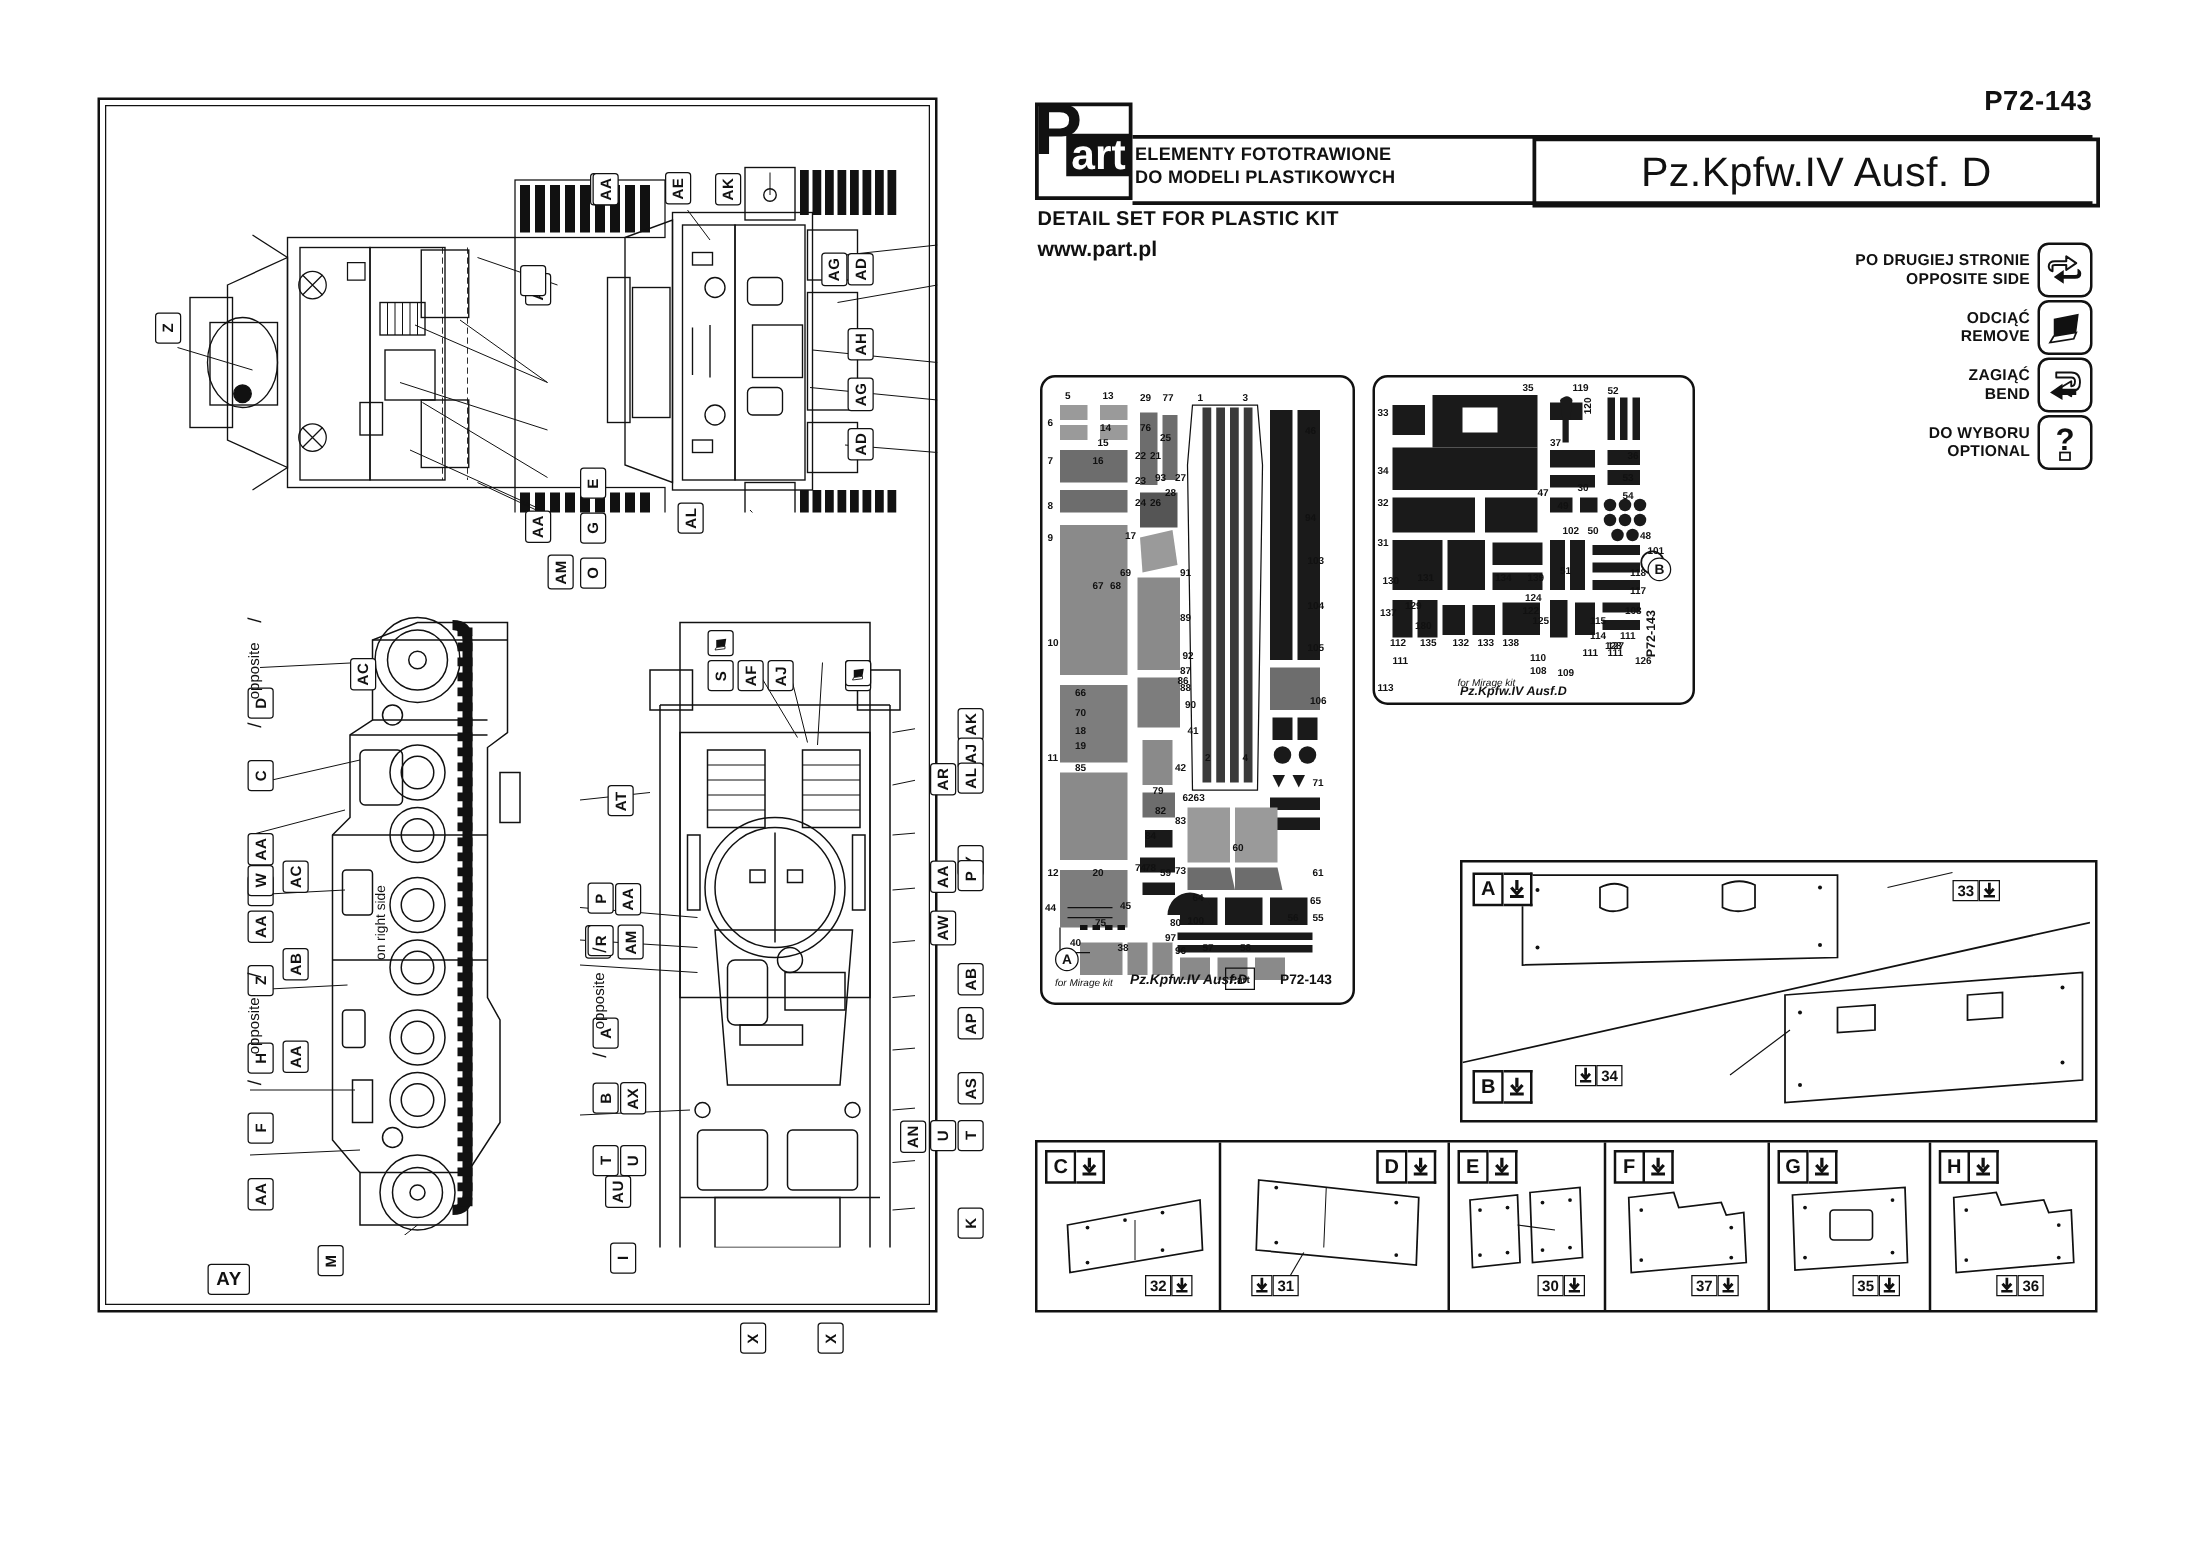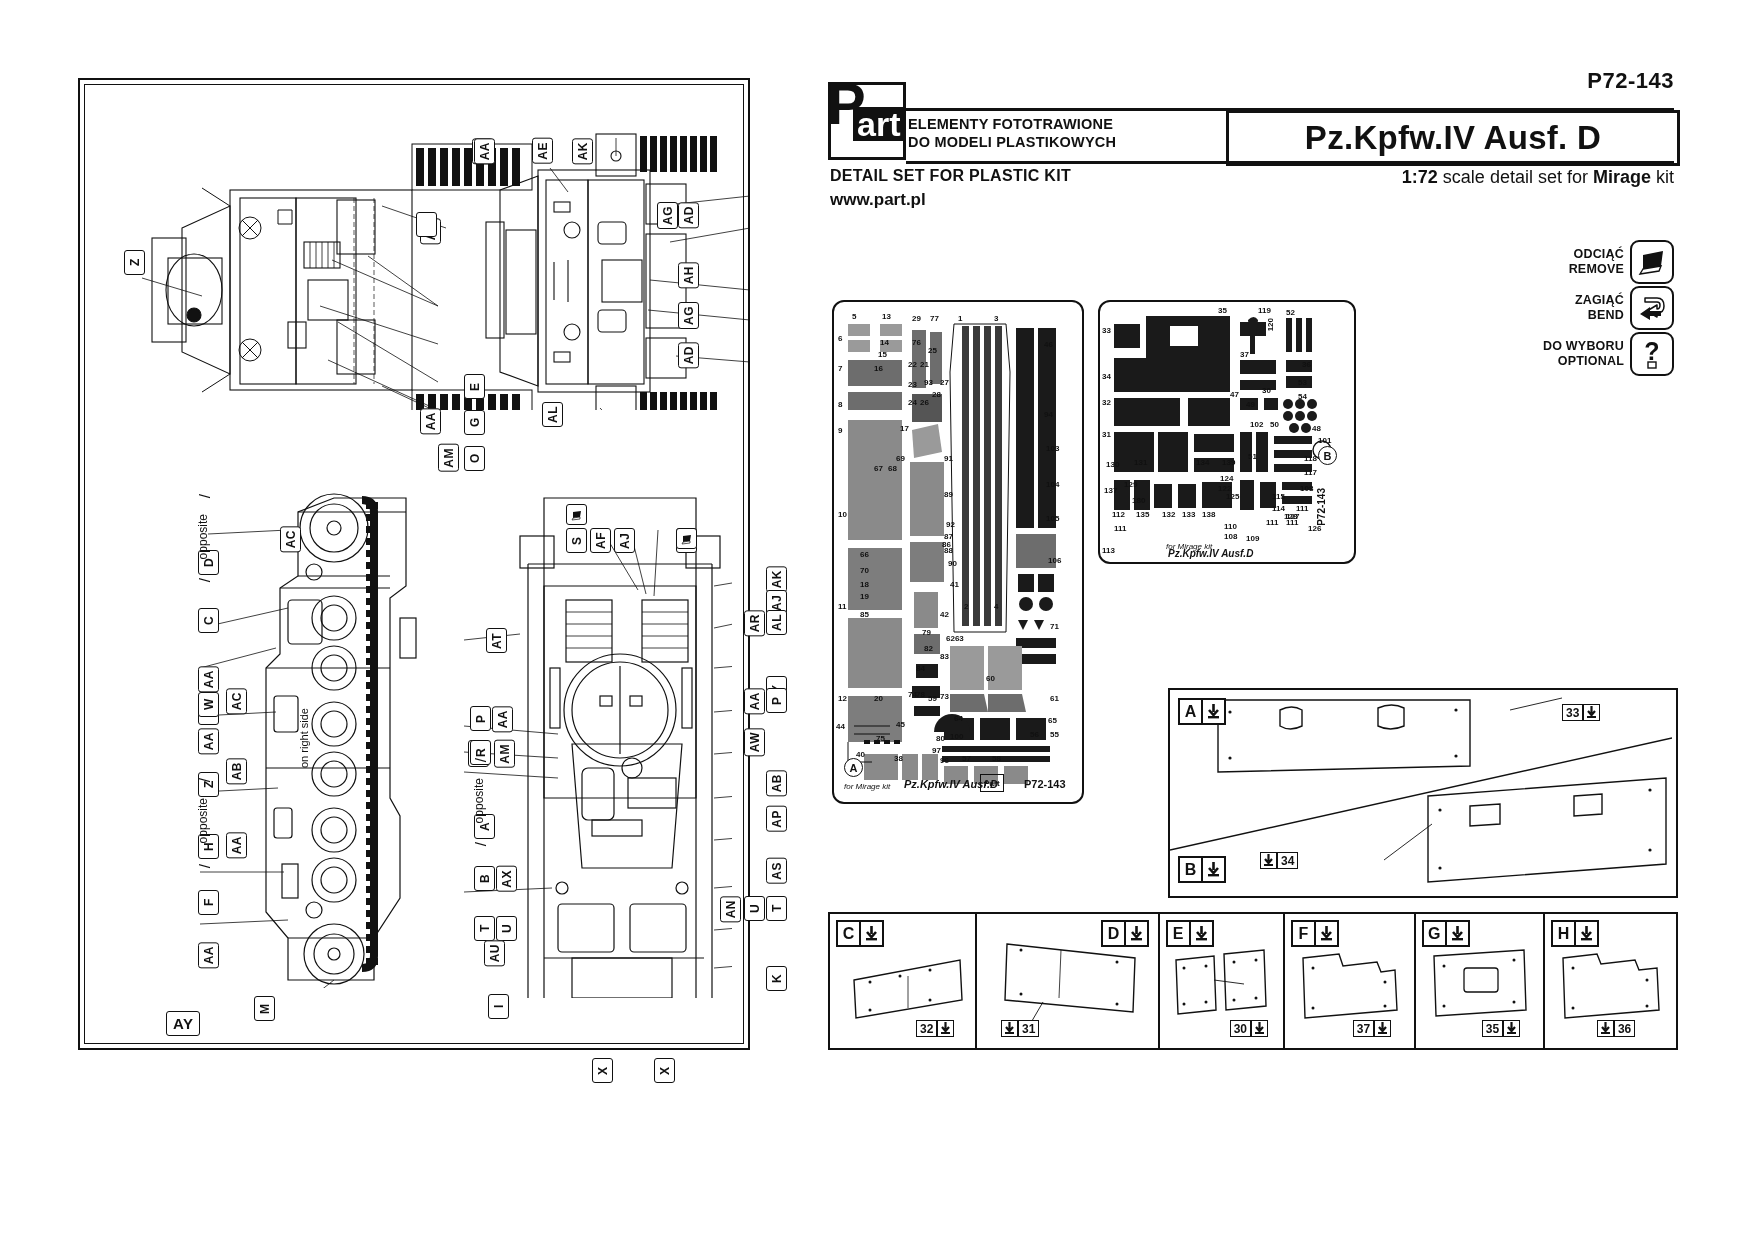--- a/index.html
+++ b/index.html
@@ -29,21 +29,21 @@
   .logo-p{position:absolute;left:-4px;top:-10px;font-size:58px;font-weight:bold;line-height:1;
           font-family:"Liberation Sans",sans-serif;}
   .logo-art{position:absolute;left:22px;top:22px;font-size:34px;font-weight:bold;line-height:1;
             background:#111;color:#fff;padding:0 4px;}
   .hdr-rule{position:absolute;background:#111;height:3px;}
   .pl-line{position:absolute;font-size:14.5px;font-weight:bold;line-height:1.18;letter-spacing:.2px;}
   .en-line{position:absolute;font-size:16px;font-weight:bold;letter-spacing:.3px;}
   .url{position:absolute;font-size:17px;font-weight:bold;}
   .partno{position:absolute;right:0;top:0;font-size:22px;font-weight:bold;letter-spacing:.5px;}
   .titlebox{position:absolute;border:3px solid #111;display:flex;align-items:center;justify-content:center;}
-  .titlebox span{font-size:33px;font-weight:bold;letter-spacing:.3px;}
+  .titlebox span{font-size:33px;font-weight:normal;letter-spacing:.3px;}
   .scaleline{position:absolute;font-size:18px;text-align:right;right:0;}
   .scaleline b{font-weight:bold;}
 
   
   .legend{position:absolute;right:0;display:flex;align-items:center;justify-content:flex-end;gap:6px;}
   .legend .lbl{font-size:12.5px;font-weight:bold;text-align:right;line-height:1.18;letter-spacing:.2px;}
   .legend .ico{width:40px;height:40px;border:2.5px solid #111;border-radius:9px;background:#fff;
        display:flex;align-items:center;justify-content:center;flex:0 0 auto;}
 
   
@@ -472,27 +472,33 @@
 
     <div class="pl-line" style="left:80px;top:48px">ELEMENTY FOTOTRAWIONE</div>
     <div class="pl-line" style="left:80px;top:66px">DO MODELI PLASTIKOWYCH</div>
     <div class="en-line" style="left:2px;top:99px">DETAIL SET FOR PLASTIC KIT</div>
     <div class="url" style="left:2px;top:122px">www.part.pl</div>
 
     <div class="titlebox" style="left:398px;top:42px;width:448px;height:50px">
       <span>Pz.Kpfw.IV Ausf. D</span>
     </div>
 
-    <div class="scaleline" style="top:99px;width:448px;right:0">
-      <b>1:72</b>
-      <span>scale detail set for</span>
-      <b>Mirage</b>
-      <span>kit</span>
-    </div>
-
+
+    <div class="legend" style="top:126px;width:846px">
+      <div class="lbl">
+        <div>PO DRUGIEJ STRONIE</div>
+        <div>OPPOSITE SIDE</div>
+      </div>
+      <div class="ico">
+        <svg width="30" height="28" viewBox="0 0 30 28">
+          <path d="M16 3 L16 7 L7 7 Q2 7 2 11 Q2 14 5 15 L5 11 Q5 10 7 10 L16 10 L16 14 L24 8.5 Z" fill="#fff" stroke="#111" stroke-width="1.6" stroke-linejoin="round"></path>
+          <path d="M14 25 L14 21 L23 21 Q28 21 28 17 Q28 14 25 13 L25 17 Q25 18 23 18 L14 18 L14 14 L6 19.5 Z" fill="#111"></path>
+        </svg>
+      </div>
+    </div>
 
     <div class="legend" style="top:172px;width:846px">
       <div class="lbl">
         <div>ODCIĄĆ</div>
         <div>REMOVE</div>
       </div>
       <div class="ico">
         <svg width="28" height="26" viewBox="0 0 28 26">
           <path d="M5 6 L25 2 L23 17 L5 20 Z" fill="#111"></path>
           <path d="M5 20 L2 25 L21 22 L23 17 Z" fill="#fff" stroke="#111" stroke-width="1.4"></path>

